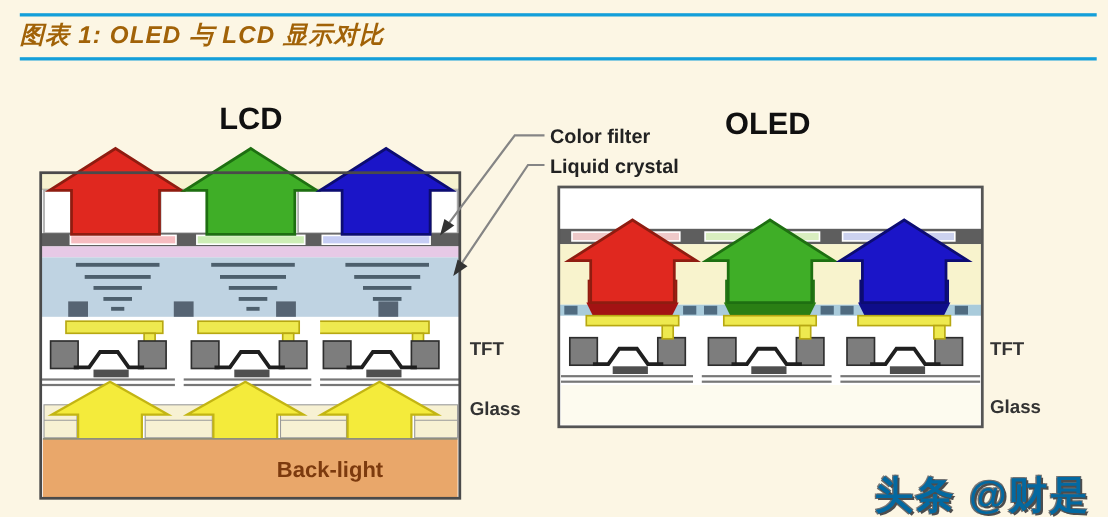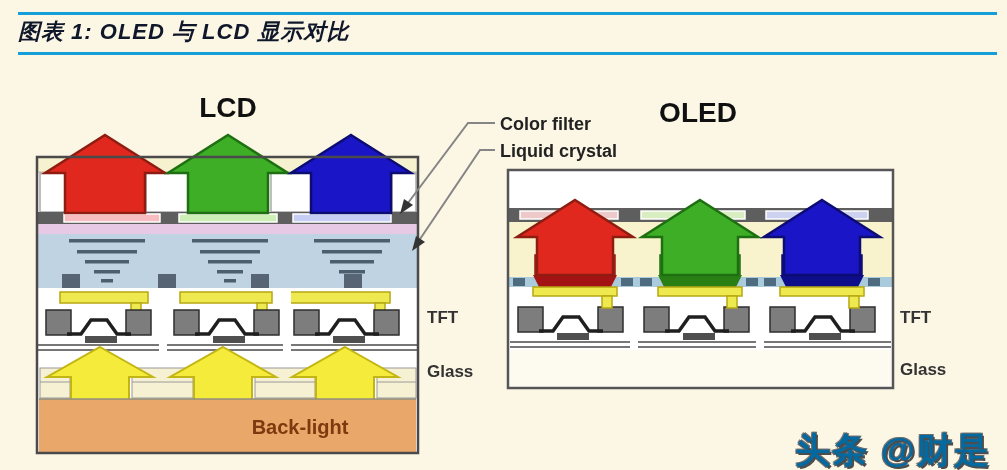--- a/index.html
+++ b/index.html
@@ -6,21 +6,21 @@
   body{
     width:1007px;height:470px;position:relative;overflow:hidden;
     background:#fcf6e4;
     font-family:"Liberation Sans",sans-serif;
   }
   .rule{position:absolute;left:18px;width:979px;height:3px;background:#149fd9;}
   .rule-top{top:12px;}
   .rule-bottom{top:52px;}
   .fig-title{
     position:absolute;left:18px;top:17px;white-space:nowrap;
-    font-size:22px;font-weight:bold;font-style:italic;color:#0f172a;
+    font-size:22px;font-weight:bold;font-style:italic;color:#a16207;
     letter-spacing:1px;
   }
   svg.diagram{position:absolute;left:0;top:60px;}
   svg text{font-family:"Liberation Sans",sans-serif;font-weight:bold;}
   .t-heading{font-size:28px;fill:#101010;}
   .t-side{font-size:17px;fill:#333;}
   .t-callout{font-size:18px;fill:#222;}
   .t-backlight{font-size:20px;fill:#7c3a0e;}
   .watermark{
     position:absolute;right:16px;top:427px;

